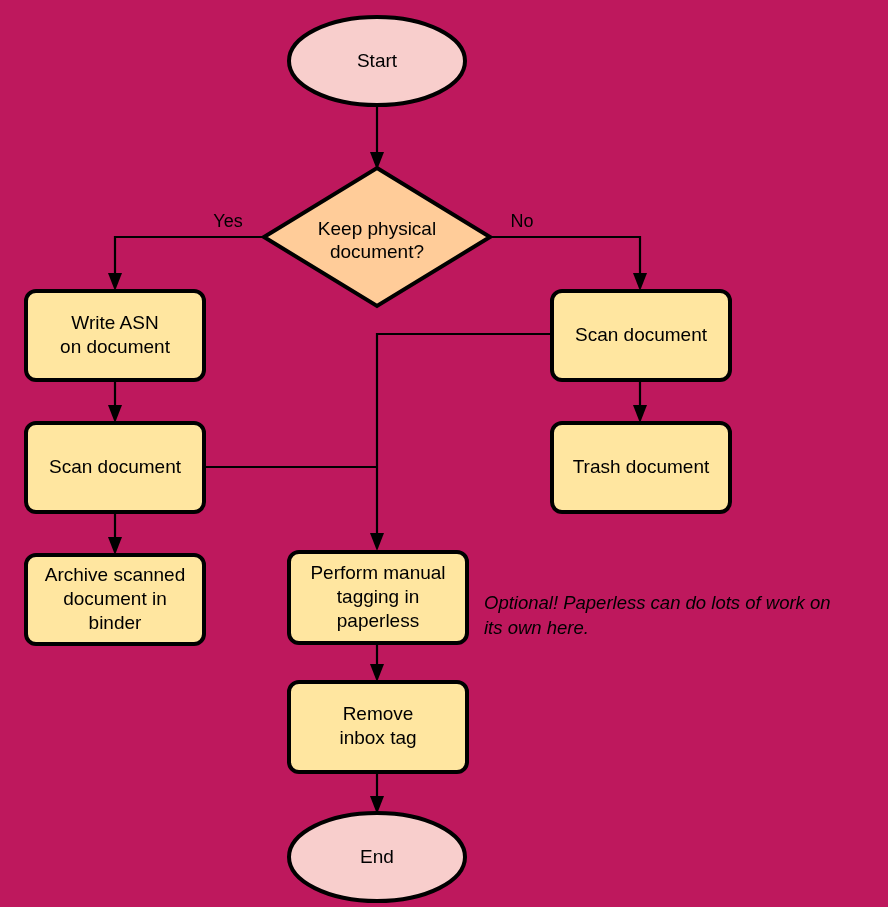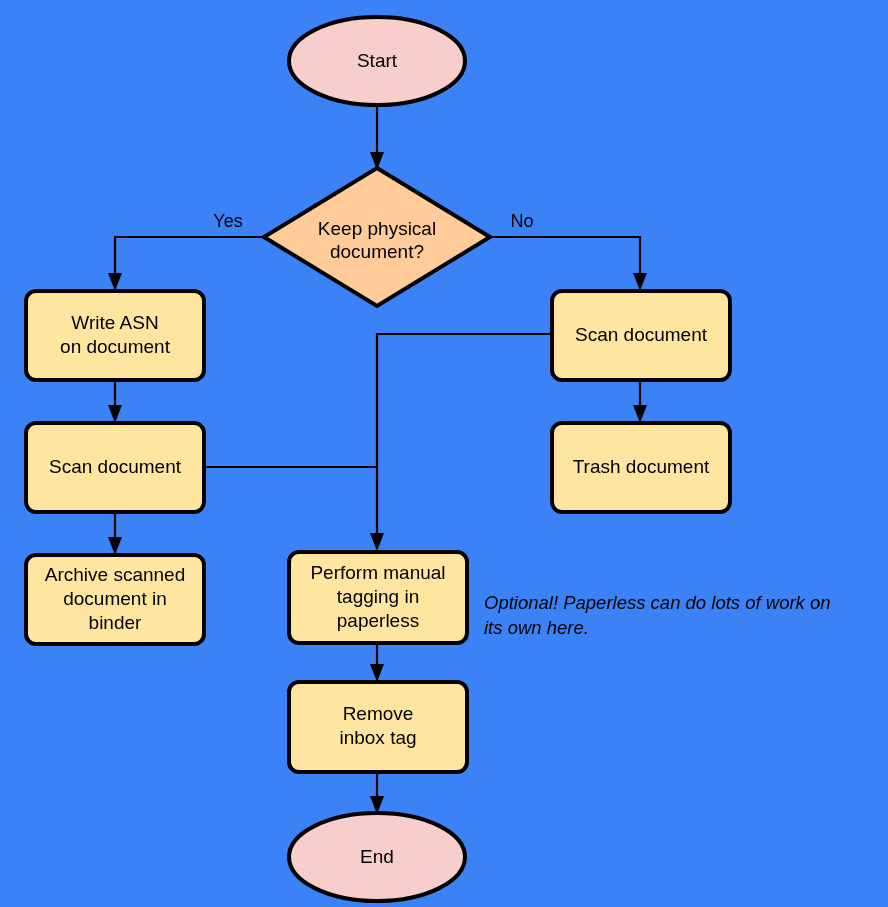--- a/index.html
+++ b/index.html
@@ -11,21 +11,21 @@
   body {
     width: 888px;
     height: 907px;
     overflow: hidden;
     font-family: "Liberation Sans", sans-serif;
   }
   #flow-root {
     position: relative;
     width: 888px;
     height: 907px;
-    background: #3b82f6;
+    background: #be185d;
   }
   #flow-svg {
     position: absolute;
     top: 0;
     left: 0;
     width: 888px;
     height: 907px;
     display: block;
   }
   .node-text {

